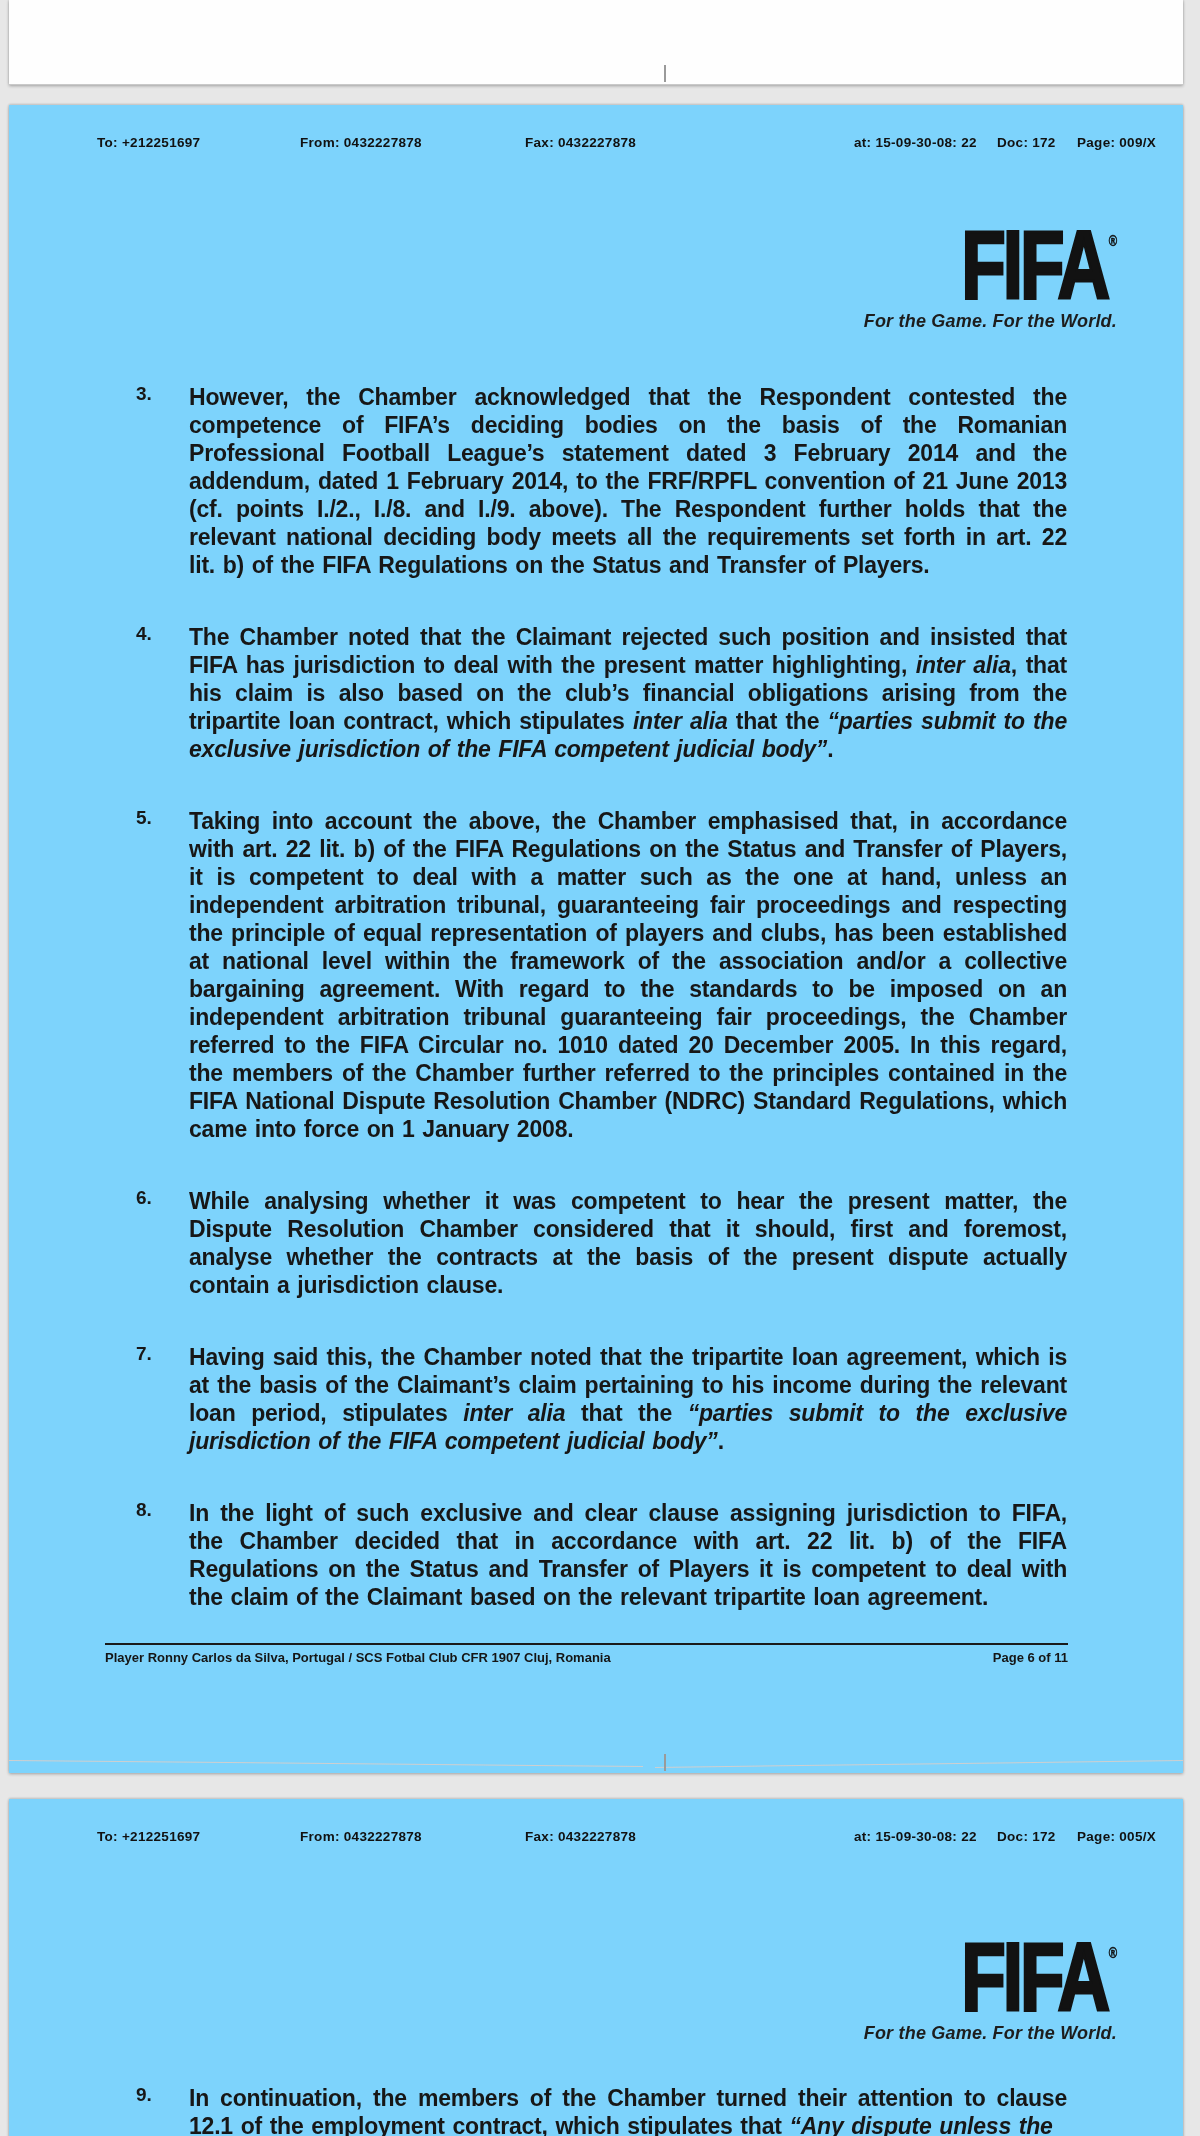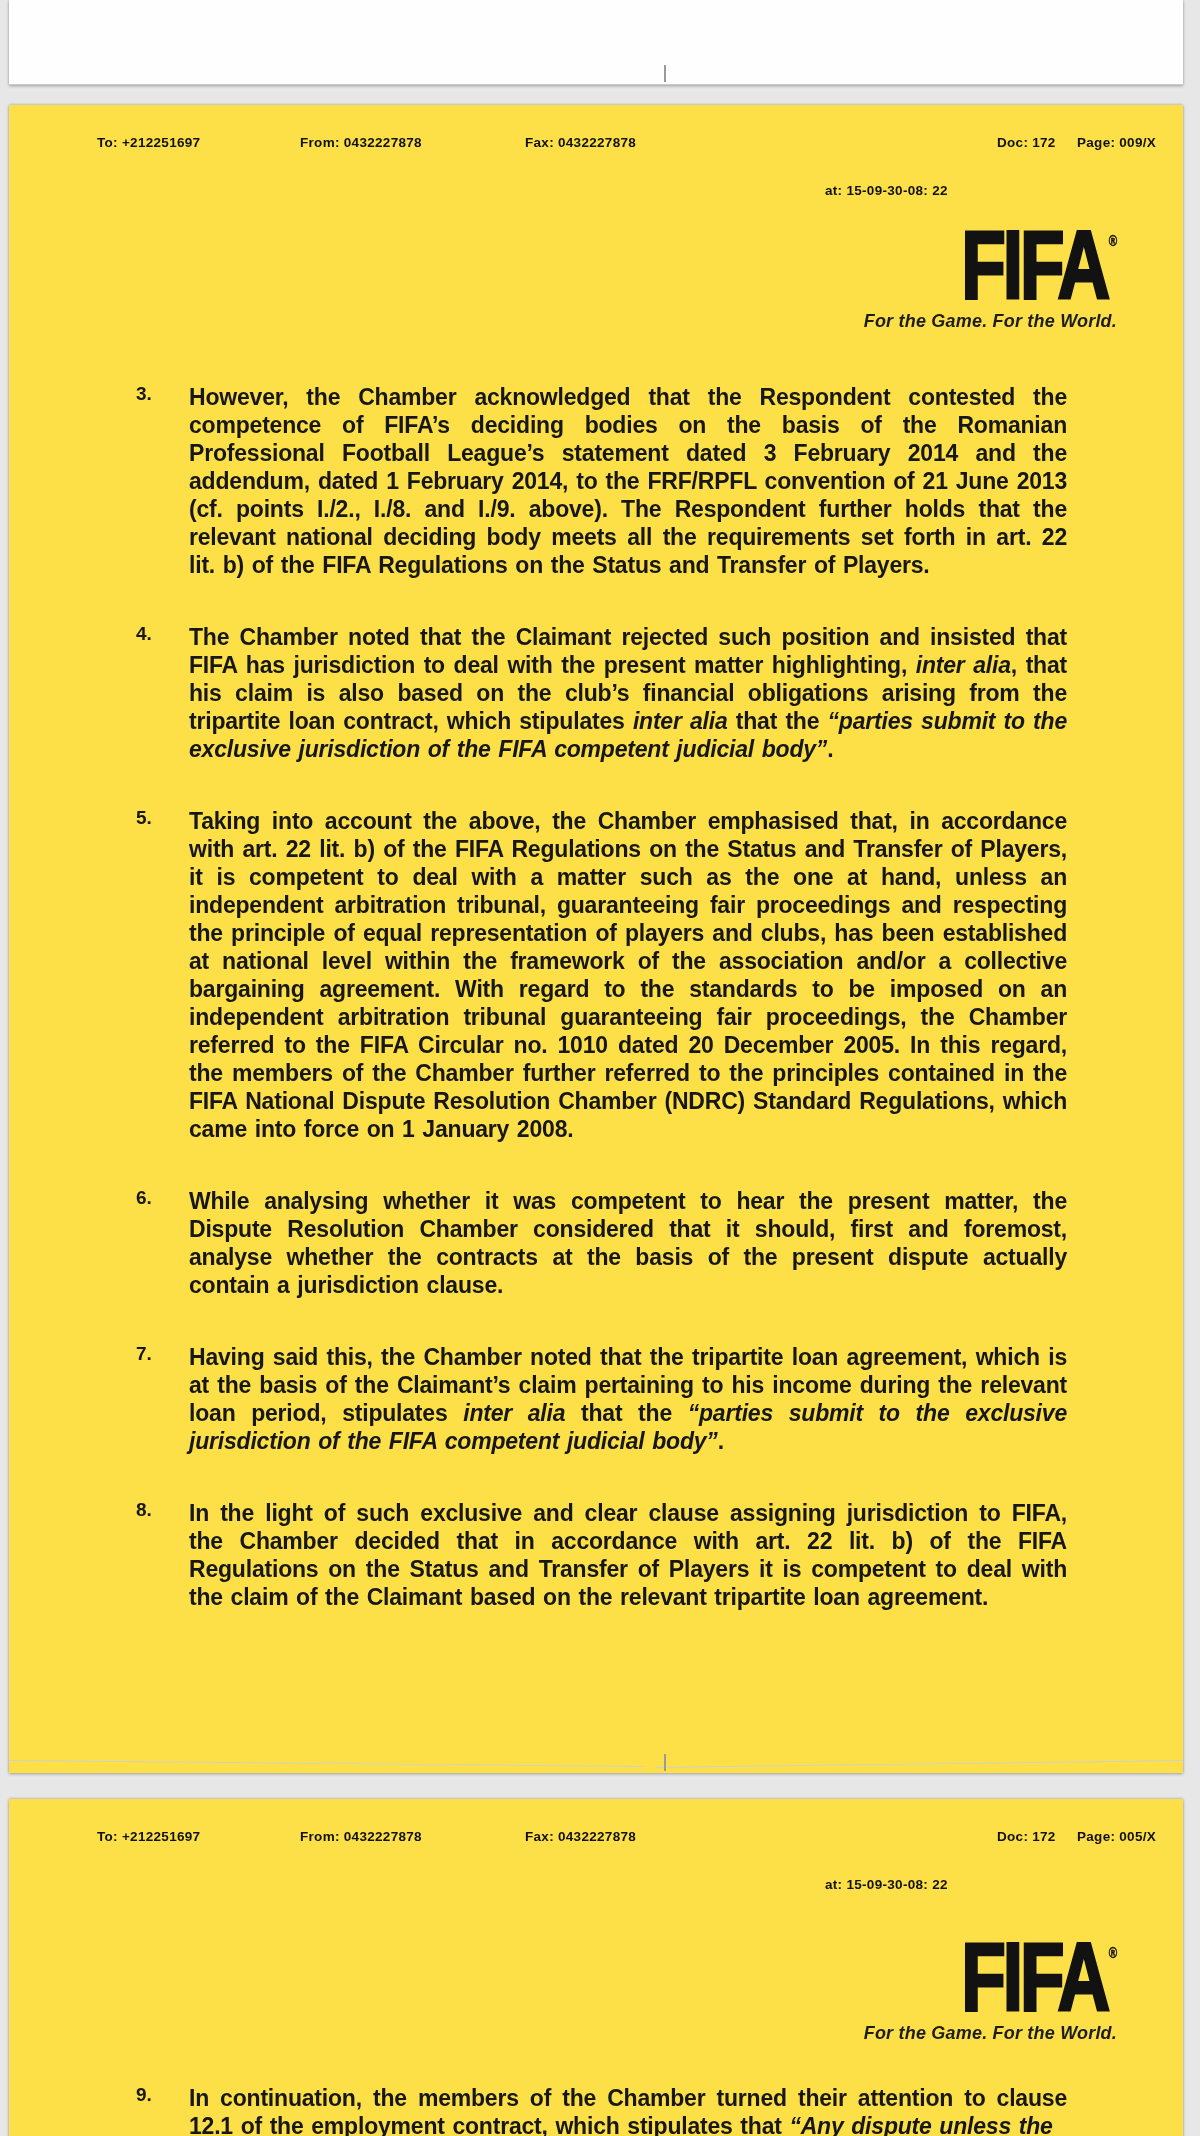--- a/index.html
+++ b/index.html
@@ -11,21 +11,21 @@
     font-family: "Liberation Sans", sans-serif;
     color: #171717;
   }
   .canvas { position: relative; width: 1200px; }
 
   
   .page {
     position: relative;
     margin-left: 9px;
     width: 1174px;
-    background: #fde047;
+    background: #7dd3fc;
     box-shadow: 0 1px 3px rgba(0,0,0,0.30), 0 -1px 2px rgba(0,0,0,0.12);
     overflow: hidden;
   }
   .page-fragment-top {
     height: 85px;
     margin-bottom: 20px;
     background: #fefefe;
     border-bottom: 1px solid #c9c9c9;
   }
   .page-main { height: 1668px; margin-bottom: 26px; }
@@ -58,21 +58,21 @@
     font-size: 13.5px;
     font-weight: 700;
     letter-spacing: 0.3px;
     color: #111;
     white-space: nowrap;
   }
   .fax-header span { position: absolute; top: 0; }
   .fh-to   { left: 88px;  }
   .fh-from { left: 291px; }
   .fh-fax  { left: 516px; }
-  .fh-at   { left: 816px; margin-top: 48px; }
+  .fh-at   { left: 845px; }
   .fh-doc  { left: 988px; }
   .fh-page { left: 1068px; }
 
   
   .logo-block {
     position: absolute;
     right: 66px;
     text-align: right;
   }
   .page-main .logo-block { top: 100px; }
@@ -192,20 +192,24 @@
         <div class="para">
           <div class="para-num">7.</div>
           <div class="para-body"><span>Having said this, the Chamber noted that the tripartite loan agreement, which is at the basis of the Claimant’s claim pertaining to his income during the relevant loan period, stipulates </span><span class="it">inter alia</span><span> that the </span><span class="it">“parties submit to the exclusive jurisdiction of the FIFA competent judicial body”</span><span>.</span></div>
         </div>
         <div class="para">
           <div class="para-num">8.</div>
           <div class="para-body"><span>In the light of such exclusive and clear clause assigning jurisdiction to FIFA, the Chamber decided that in accordance with art. 22 lit. b) of the FIFA Regulations on the Status and Transfer of Players it is competent to deal with the claim of the Claimant based on the relevant tripartite loan agreement.</span></div>
         </div>
       </div>
 
+    <div class="doc-footer">
+      <span>Player Ronny Carlos da Silva, Portugal / SCS Fotbal Club CFR 1907 Cluj, Romania</span>
+      <span>Page 6 of 11</span>
+    </div>
 
     <div class="scan-line left"></div>
     <div class="scan-line right"></div>
     <div class="fold-tick"></div>
   </div>
 
   <div class="page page-next">
 
     <div class="fax-header">
       <span class="fh-to">To: +212251697</span>

